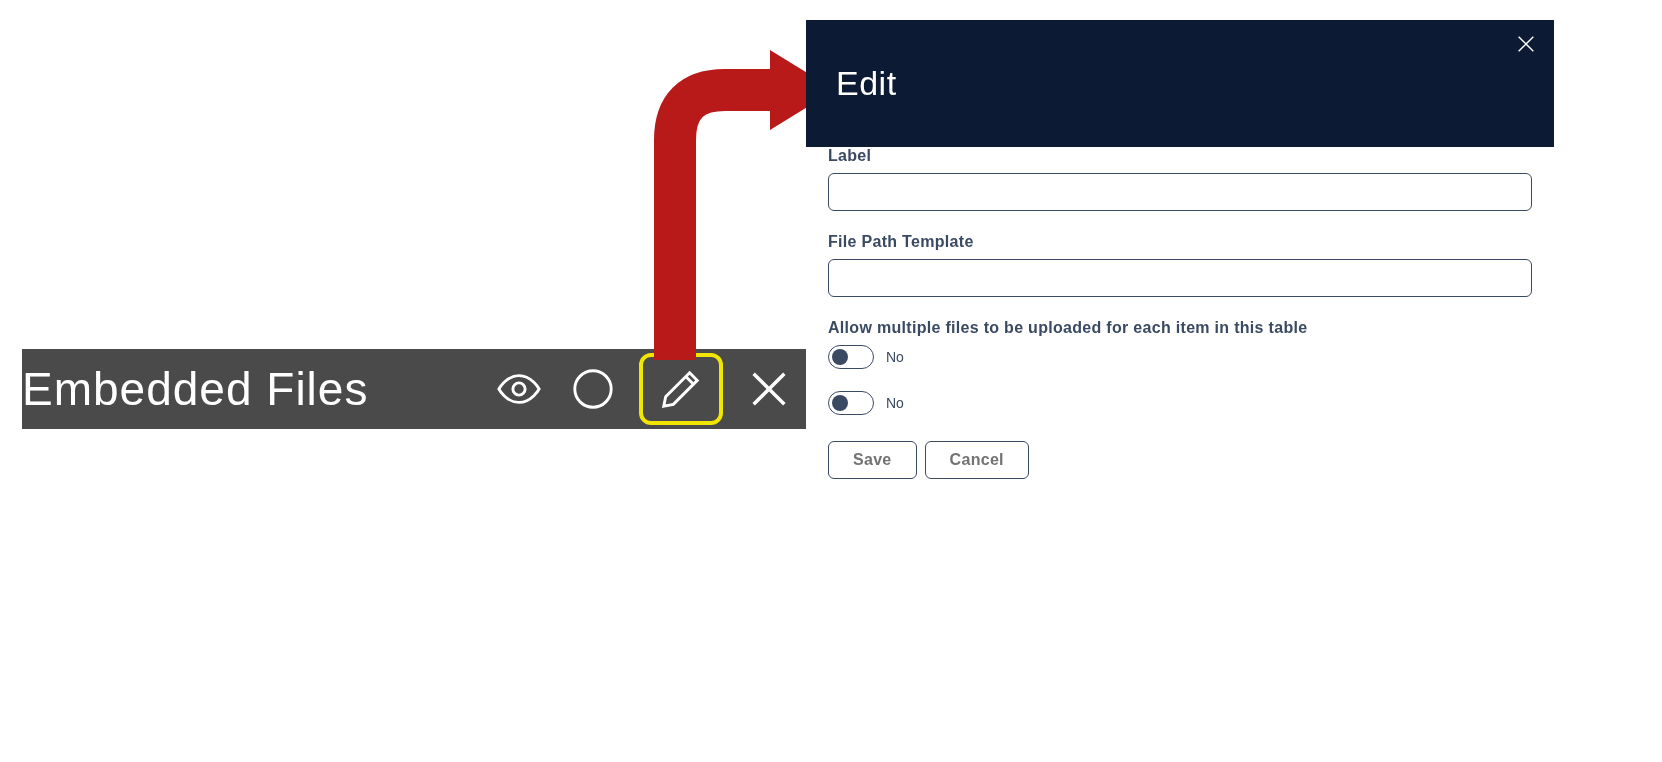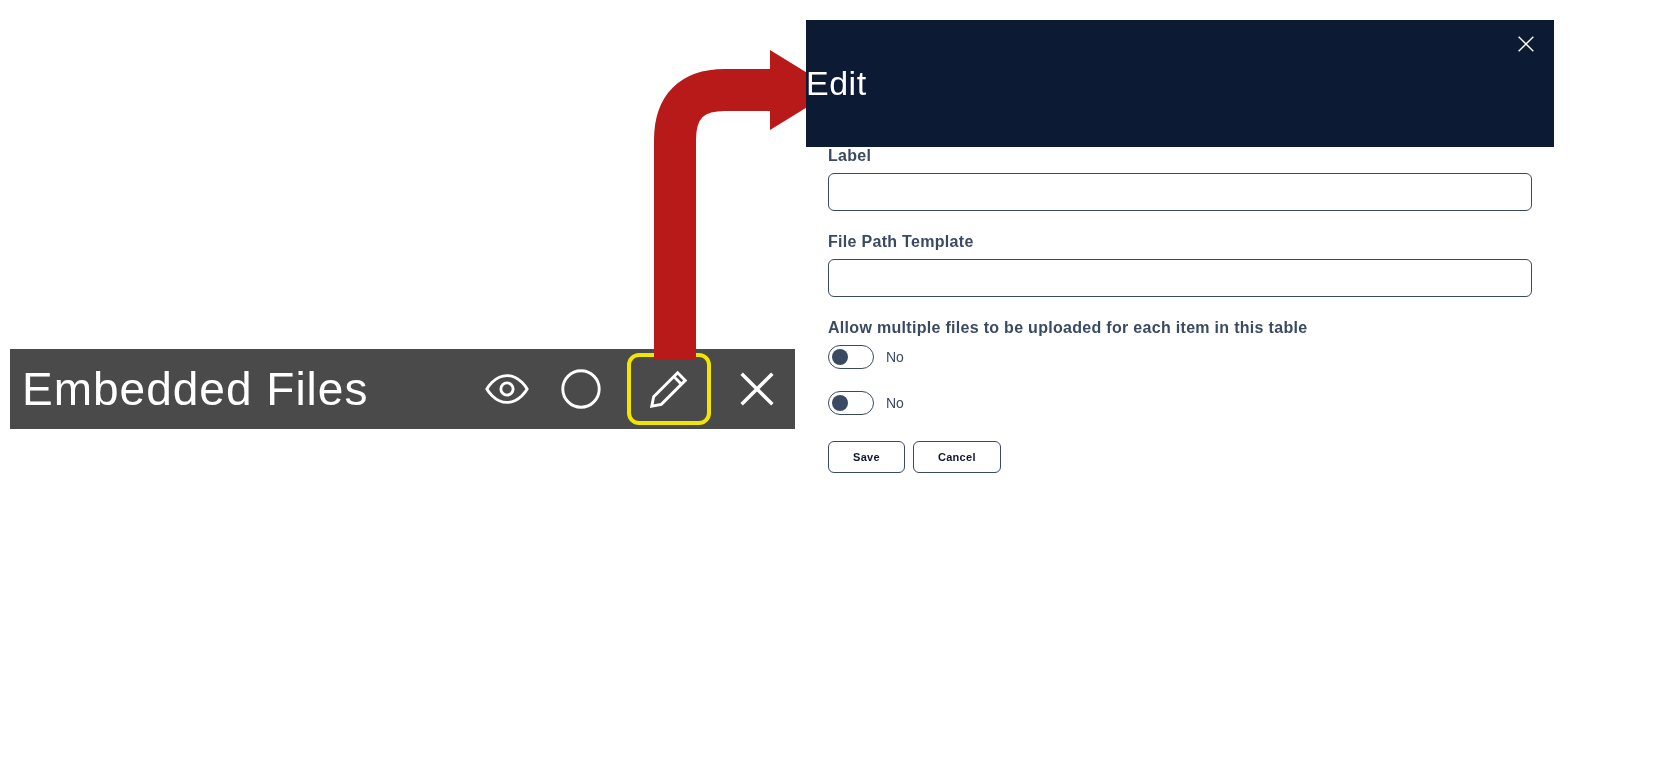--- a/index.html
+++ b/index.html
@@ -8,28 +8,28 @@
     width: 1662px;
     height: 762px;
     background: #fff;
     position: relative;
     overflow: hidden;
   }
 
   
   .toolbar {
     position: absolute;
-    left: 10px;
+    left: 22px;
     top: 349px;
     width: 785px;
     height: 80px;
     background: #4a4a4a;
     display: flex;
     align-items: center;
-    padding: 0 10px 0 12px;
+    padding: 0 10px 0 0;
   }
   .toolbar-title {
     color: #ffffff;
     font-size: 46px;
     font-weight: 500;
     letter-spacing: 1px;
     flex: 0 0 auto;
   }
   .toolbar-spacer { flex: 1 1 auto; }
   .toolbar-icons {
@@ -76,20 +76,21 @@
     width: 748px;
     background: #fff;
   }
   .panel-header {
     background: #0d1a33;
     color: #fff;
     height: 127px;
     position: relative;
     display: flex;
     align-items: center;
+    padding-left: 30px;
   }
   .panel-header-title {
     font-size: 34px;
     font-weight: 400;
     letter-spacing: 0.5px;
   }
   .panel-close {
     position: absolute;
     top: 10px;
     right: 14px;
@@ -157,22 +158,22 @@
   }
 
   .button-row {
     display: flex;
     gap: 8px;
     margin-top: 26px;
   }
   .btn {
     border: 1px solid #3b4a63;
     background: #fff;
-    color: #0f172a;
-    font-size: 11px;
+    color: #737373;
+    font-size: 16px;
     font-weight: 600;
     padding: 9px 24px;
     border-radius: 6px;
     cursor: pointer;
     letter-spacing: 0.3px;
   }
 </style>
 </head>
 <body>
 

